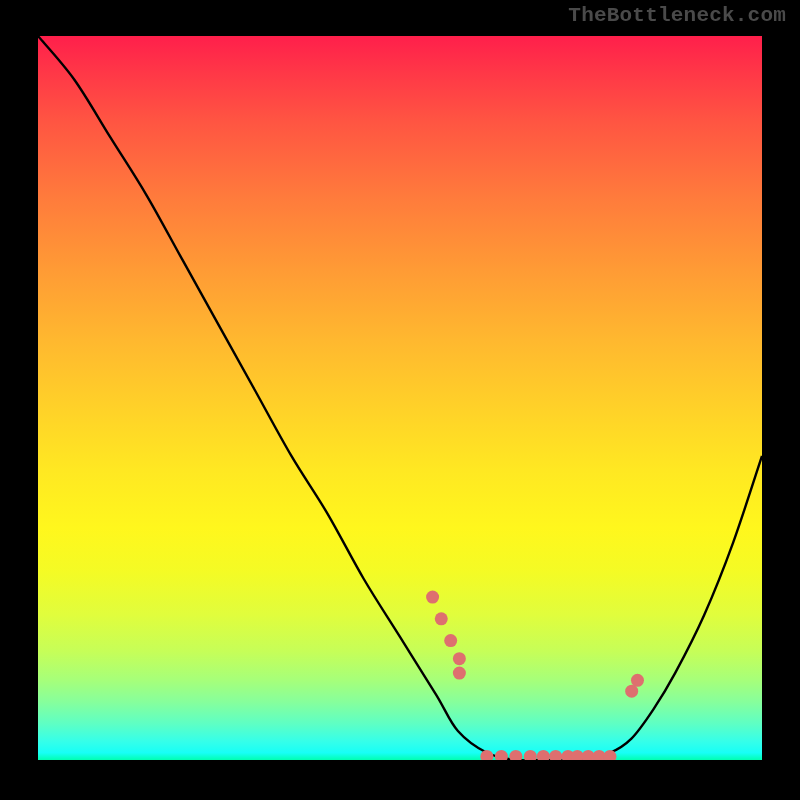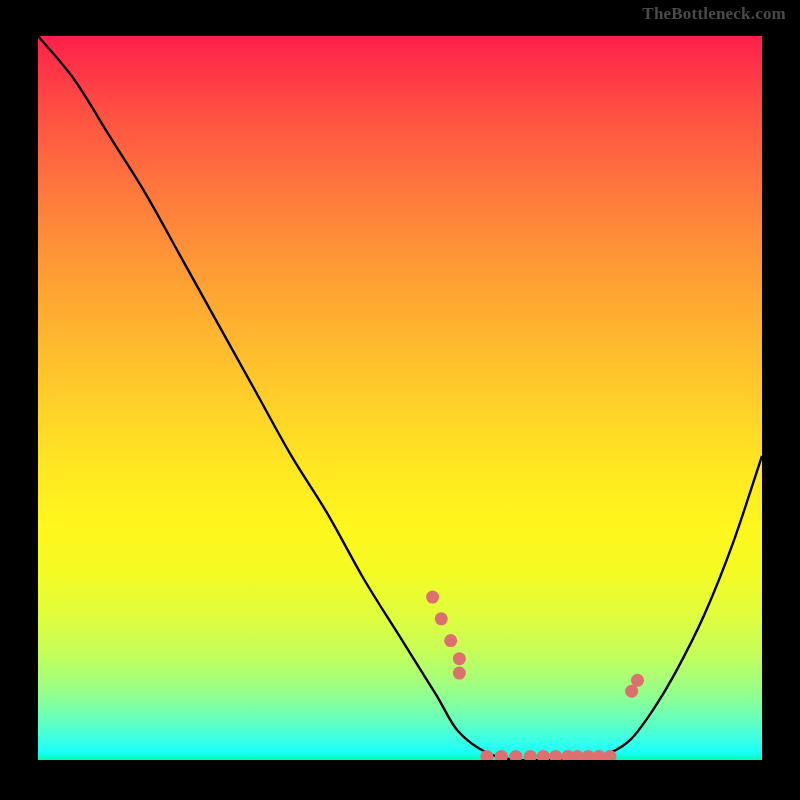--- a/index.html
+++ b/index.html
@@ -1,18 +1,18 @@
 <!DOCTYPE html>
 <html><head>
 <meta charset="utf-8">
 <style>
   * { margin: 0; padding: 0; box-sizing: border-box; }
   body { background: #000; width: 800px; height: 800px; overflow: hidden; position: relative; }
   .frame { position: absolute; top: 0; left: 0; width: 800px; height: 800px; background: #000; }
-  .watermark { position: absolute; top: 4px; right: 14px; color: #4a4a4a; font-family: Liberation Serif, serif; font-size: 17px; font-weight: 600; letter-spacing: 0.2px; }
+  .watermark { position: absolute; top: 4px; right: 14px; color: #4a4a4a; font-family: Liberation Mono, monospace; font-size: 21px; font-weight: 600; letter-spacing: 0.2px; }
   .plot { position: absolute; left: 38px; top: 36px; width: 724px; height: 724px; overflow: hidden; }
   .gradient { position: absolute; inset: 0; background: linear-gradient(to bottom,
       #ff1f4b 0%,
       #ff3747 5%,
       #ff5642 12%,
       #ff7a3c 22%,
       #ff9a35 32%,
       #ffb82f 42%,
       #ffd328 52%,
       #ffe822 60%,

